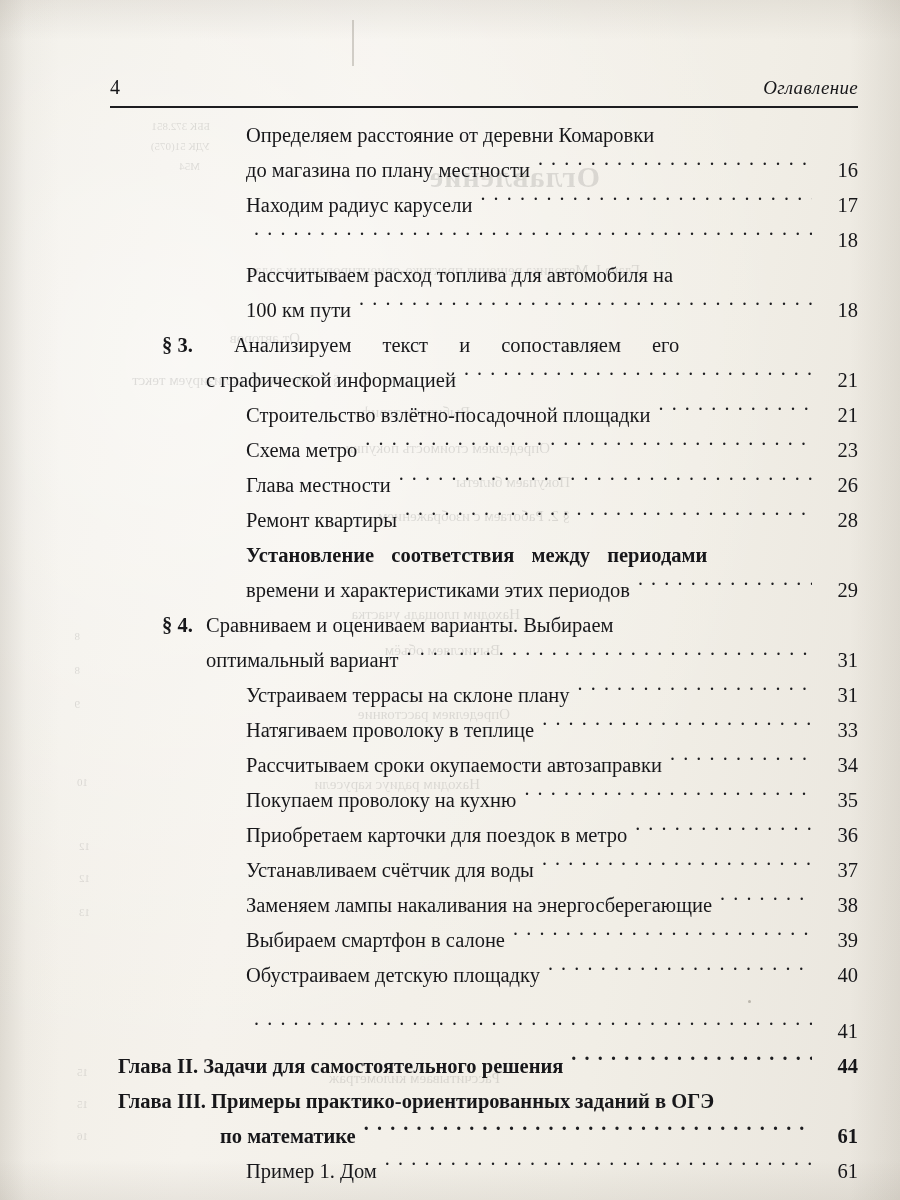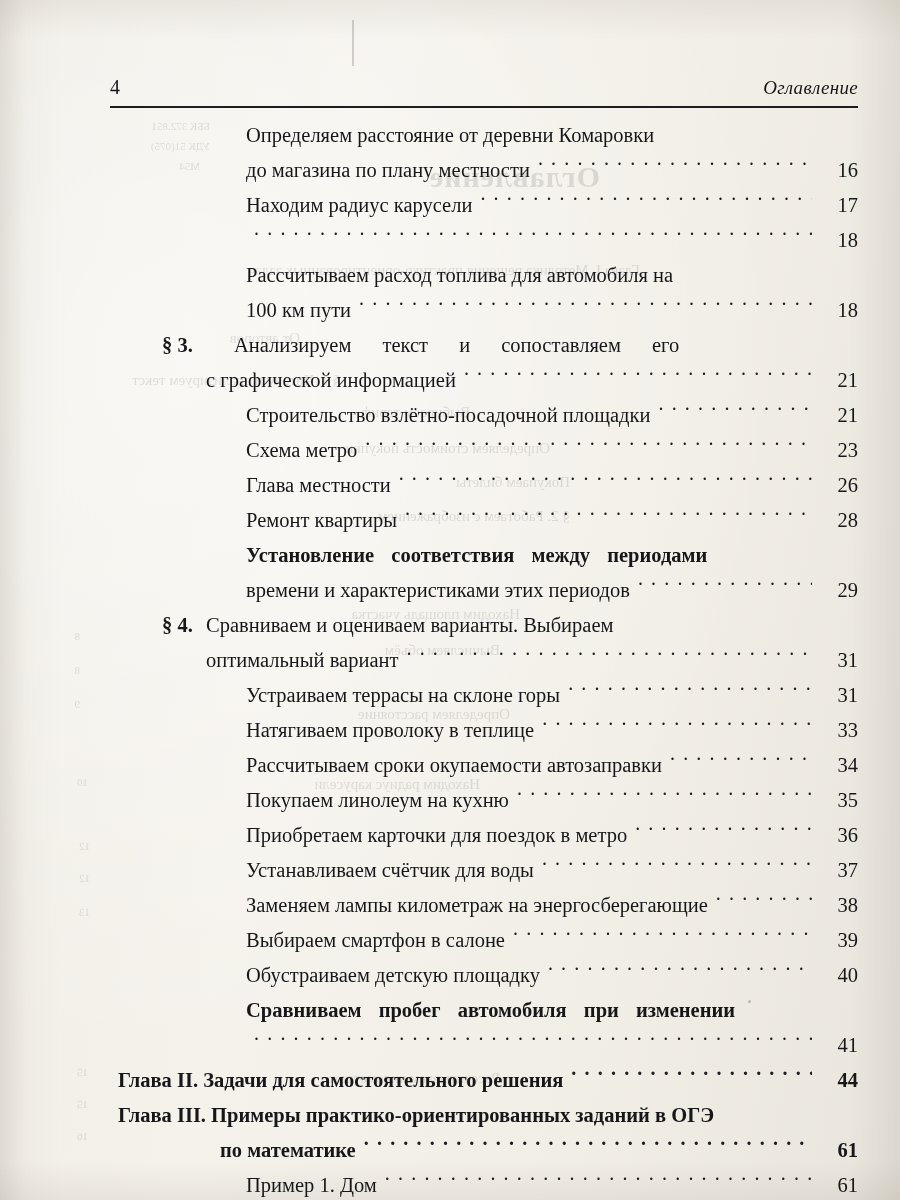--- a/index.html
+++ b/index.html
@@ -295,67 +295,66 @@
       <span class="leader"></span>
       <span class="page-no"></span>
     </div>
     <div class="row lvl-sec-cont">
       <span class="txt">оптимальный вариант</span>
       <span class="leader"></span>
       <span class="page-no">31</span>
     </div>
 
     <div class="row lvl-item">
-      <span class="txt">Устраиваем террасы на склоне горы</span>
+      <span class="txt">Устраиваем террасы на склоне плану</span>
       <span class="leader"></span>
       <span class="page-no">31</span>
     </div>
     <div class="row lvl-item">
       <span class="txt">Натягиваем проволоку в теплице</span>
       <span class="leader"></span>
       <span class="page-no">33</span>
     </div>
     <div class="row lvl-item">
       <span class="txt">Рассчитываем сроки окупаемости автозаправки</span>
       <span class="leader"></span>
       <span class="page-no">34</span>
     </div>
     <div class="row lvl-item">
-      <span class="txt">Покупаем линолеум на кухню</span>
+      <span class="txt">Покупаем проволоку на кухню</span>
       <span class="leader"></span>
       <span class="page-no">35</span>
     </div>
     <div class="row lvl-item">
       <span class="txt">Приобретаем карточки для поездок в метро</span>
       <span class="leader"></span>
       <span class="page-no">36</span>
     </div>
     <div class="row lvl-item">
       <span class="txt">Устанавливаем счётчик для воды</span>
       <span class="leader"></span>
       <span class="page-no">37</span>
     </div>
     <div class="row lvl-item">
-      <span class="txt">Заменяем лампы километраж на энергосберегающие</span>
+      <span class="txt">Заменяем лампы накаливания на энергосберегающие</span>
       <span class="leader"></span>
       <span class="page-no">38</span>
     </div>
     <div class="row lvl-item">
       <span class="txt">Выбираем смартфон в салоне</span>
       <span class="leader"></span>
       <span class="page-no">39</span>
     </div>
     <div class="row lvl-item">
       <span class="txt">Обустраиваем детскую площадку</span>
       <span class="leader"></span>
       <span class="page-no">40</span>
     </div>
 
     <div class="row lvl-item nodots">
-      <span class="txt wordspace-md">Сравниваем  пробег  автомобиля  при  изменении</span>
       <span class="leader"></span>
       <span class="page-no"></span>
     </div>
     <div class="row lvl-item-cont">
       <span class="leader"></span>
       <span class="page-no">41</span>
     </div>
 
     <div class="row lvl-chap bold chapter-row">
       <span class="txt">Глава II. Задачи для самостоятельного решения</span>

